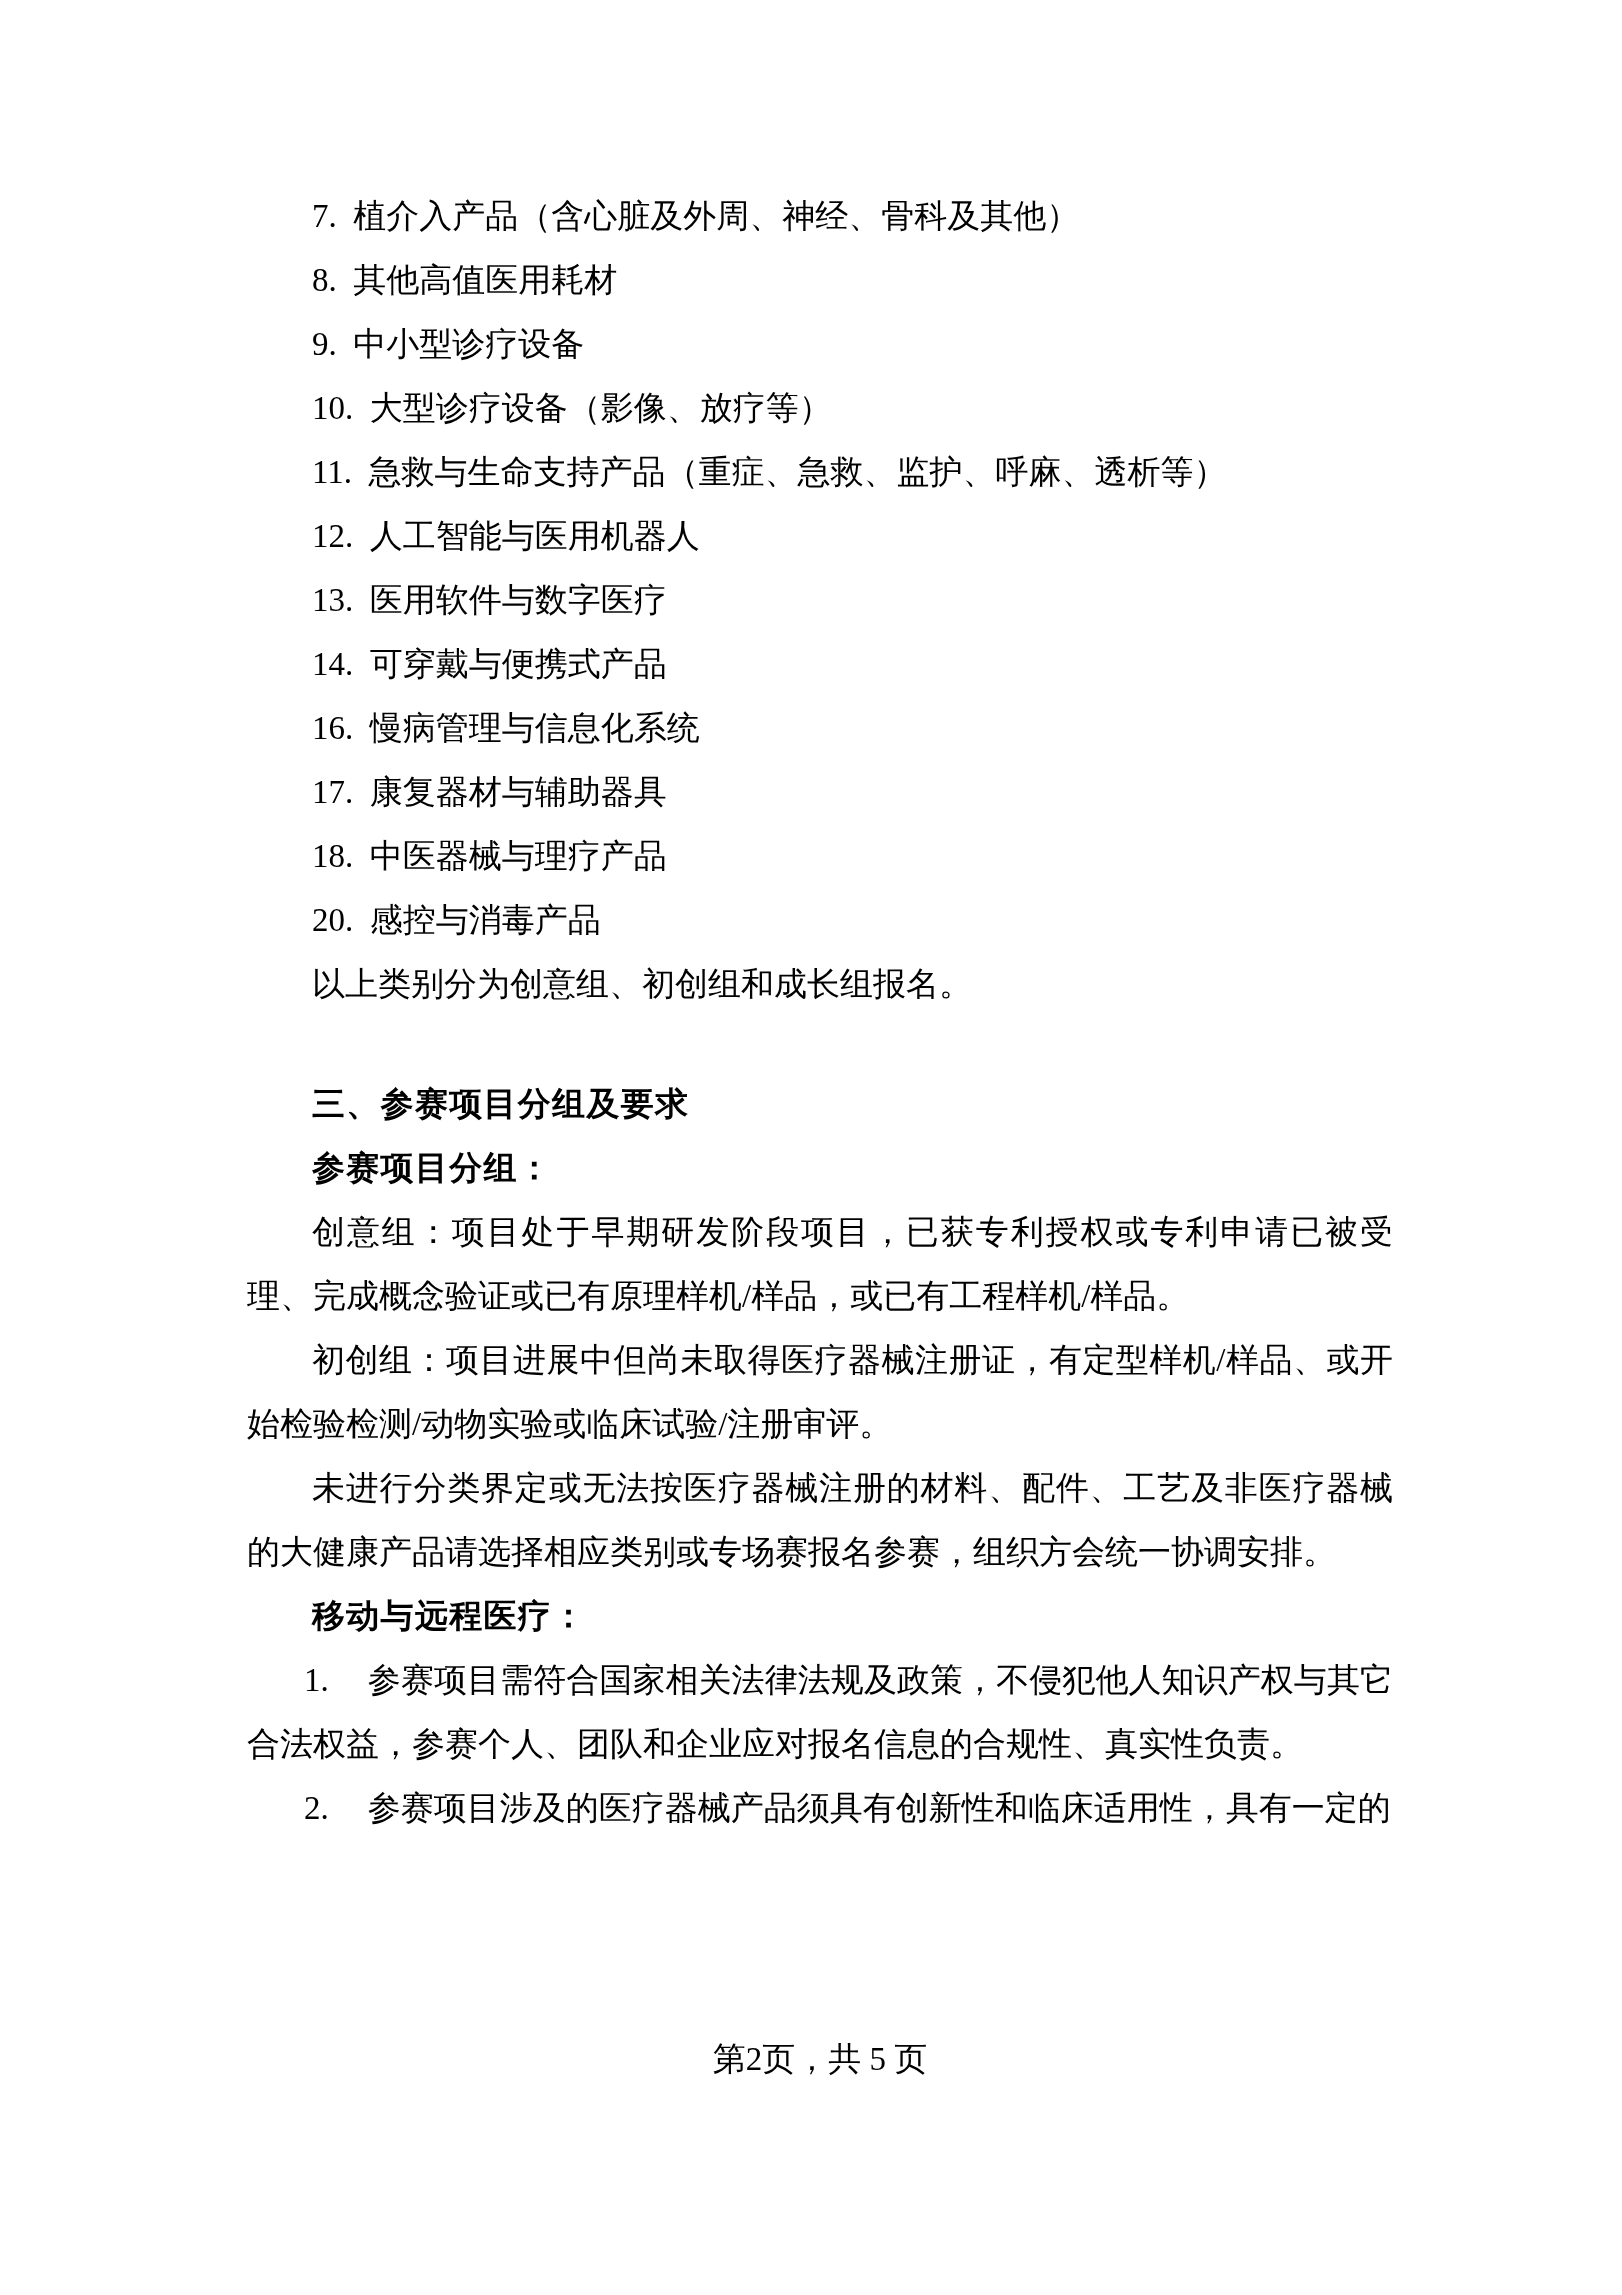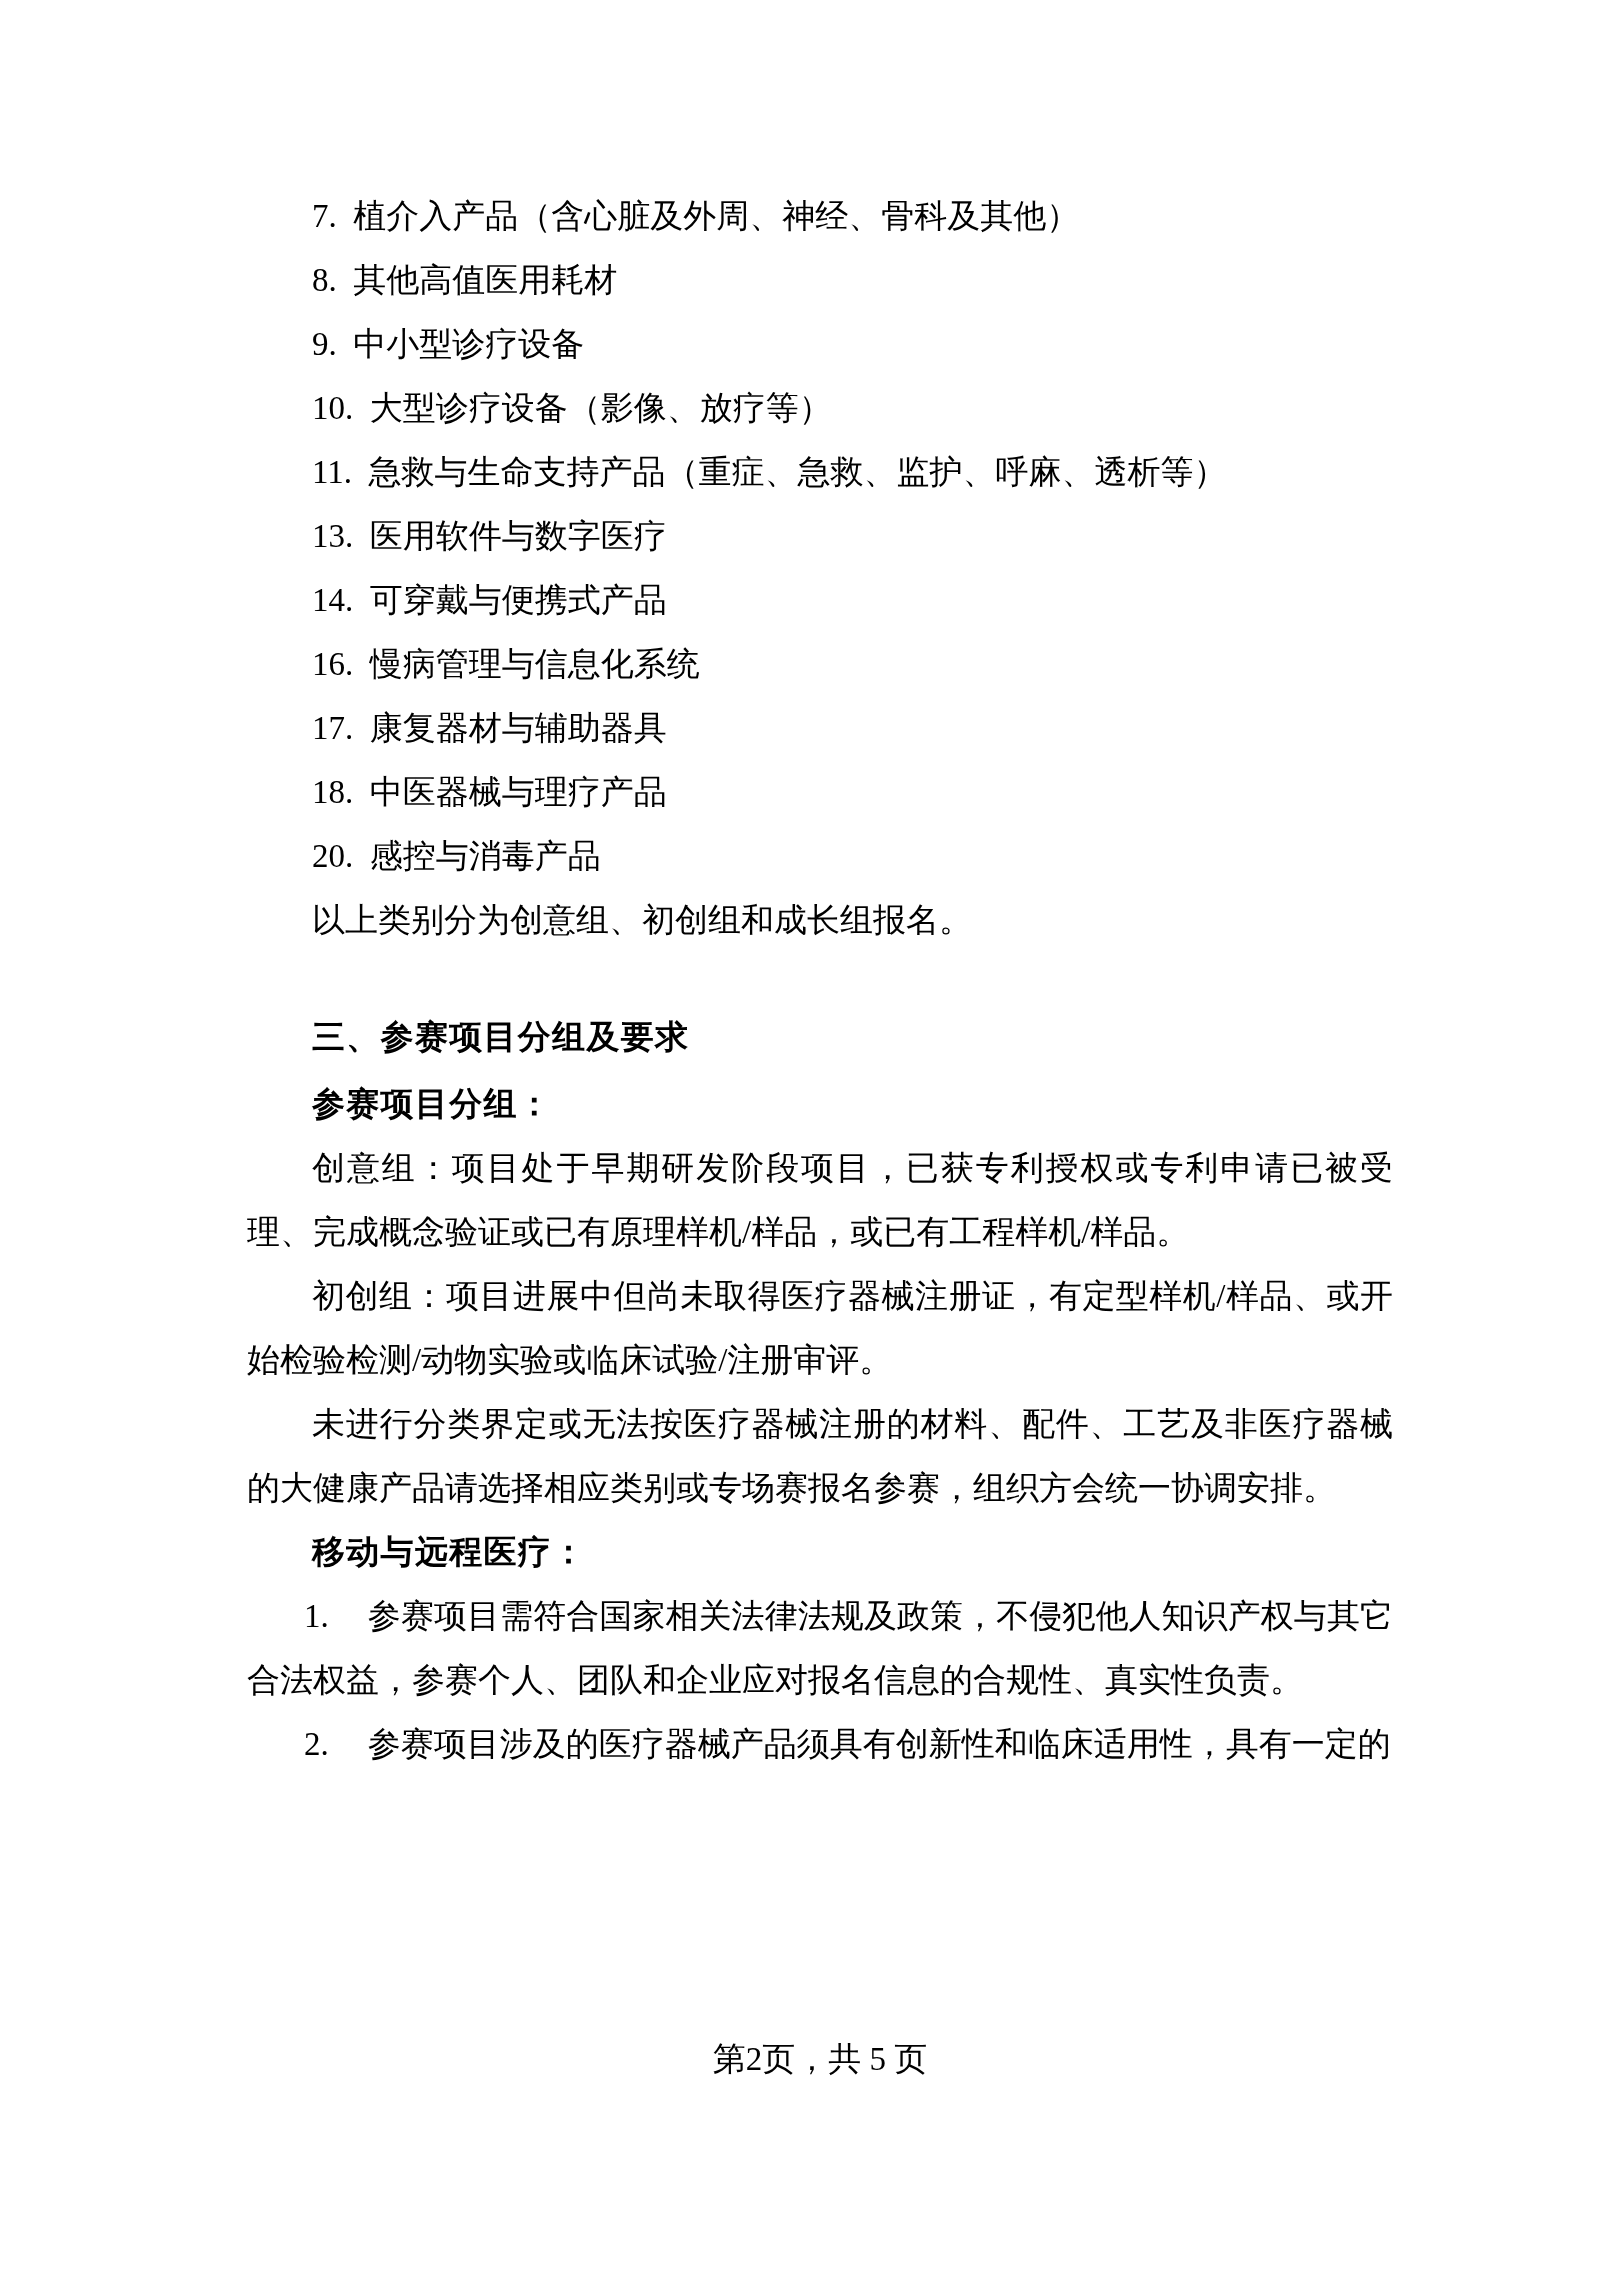--- a/index.html
+++ b/index.html
@@ -28,21 +28,21 @@
   .numgap { display:inline-block; width:16.4px; }
   
   p.closing { text-indent:65px; }
   
   p.h1, p.h2 {
     font-family:"Liberation Sans","DejaVu Sans",sans-serif;
     font-weight:700;
     text-indent:65px;
     letter-spacing:1.3px;
   }
-  p.h1 { margin-top:56px;font-family:Liberation Mono, monospace; }
+  p.h1 { margin-top:56px; }
   
   p.para { text-indent:65px; }
   
   p.req { text-indent:57px; }
   .reqgap { display:inline-block; width:39px; }
   .footer {
     position:absolute;
     left:247px; top:2047px;
     width:1146px;
     font-size:33px;
@@ -56,20 +56,21 @@
 <body>
 
 <div class="page">
   <div class="content">
 
     <p class="li"><span>7.</span><span class="numgap"></span><span>植介入产品（含心脏及外周、神经、骨科及其他）</span></p>
     <p class="li"><span>8.</span><span class="numgap"></span><span>其他高值医用耗材</span></p>
     <p class="li"><span>9.</span><span class="numgap"></span><span>中小型诊疗设备</span></p>
     <p class="li"><span>10.</span><span class="numgap"></span><span>大型诊疗设备（影像、放疗等）</span></p>
     <p class="li"><span>11.</span><span class="numgap"></span><span>急救与生命支持产品（重症、急救、监护、呼麻、透析等）</span></p>
+    <p class="li"><span>12.</span><span class="numgap"></span><span>人工智能与医用机器人</span></p>
     <p class="li"><span>13.</span><span class="numgap"></span><span>医用软件与数字医疗</span></p>
     <p class="li"><span>14.</span><span class="numgap"></span><span>可穿戴与便携式产品</span></p>
     <p class="li"><span>16.</span><span class="numgap"></span><span>慢病管理与信息化系统</span></p>
     <p class="li"><span>17.</span><span class="numgap"></span><span>康复器材与辅助器具</span></p>
     <p class="li"><span>18.</span><span class="numgap"></span><span>中医器械与理疗产品</span></p>
     <p class="li"><span>20.</span><span class="numgap"></span><span>感控与消毒产品</span></p>
 
     <p class="closing">以上类别分为创意组、初创组和成长组报名。</p>
 
     <p class="h1">三、参赛项目分组及要求</p>

